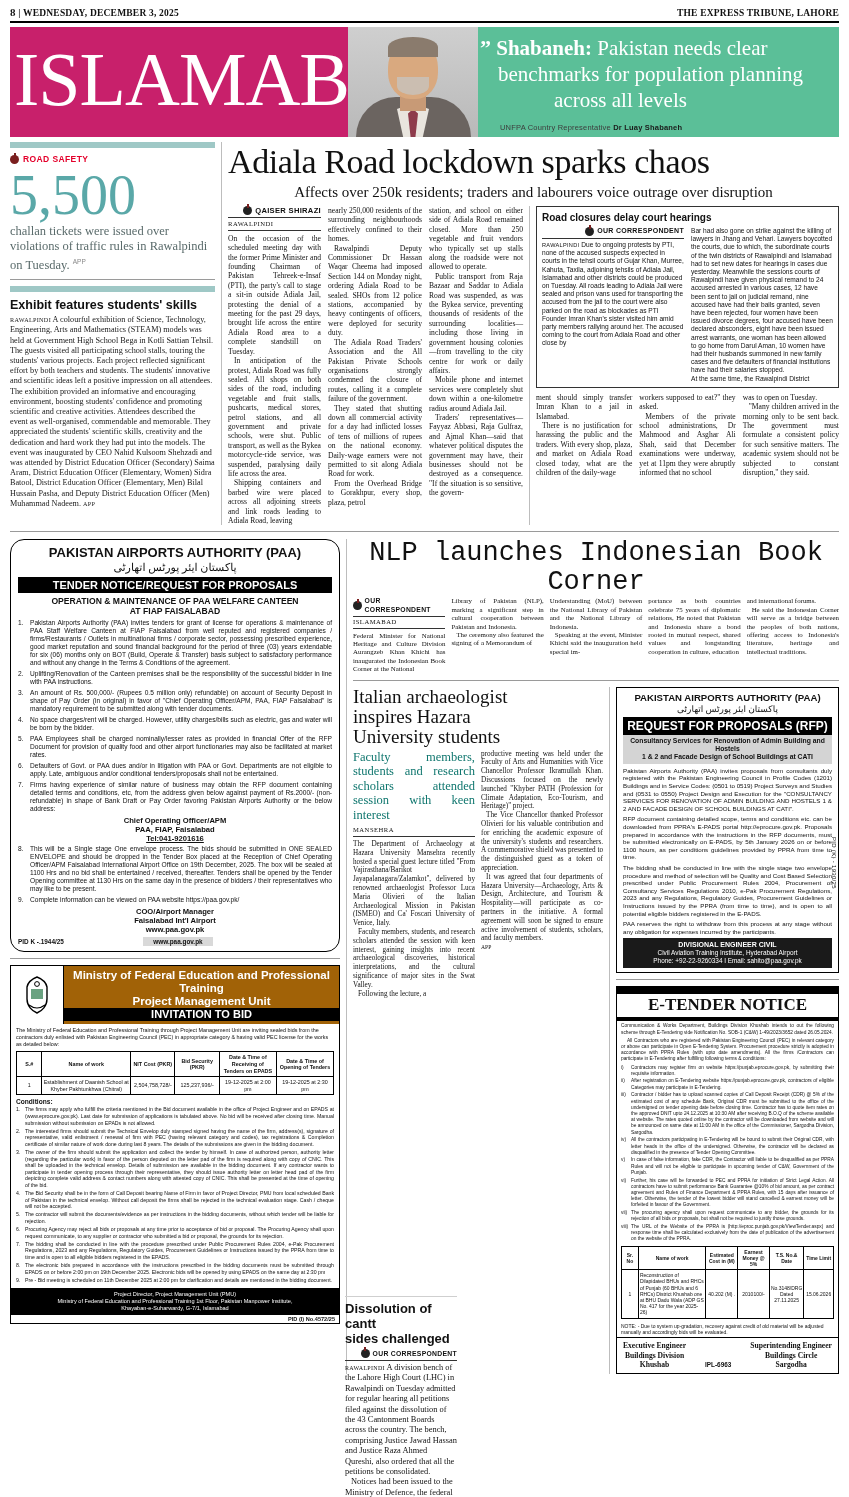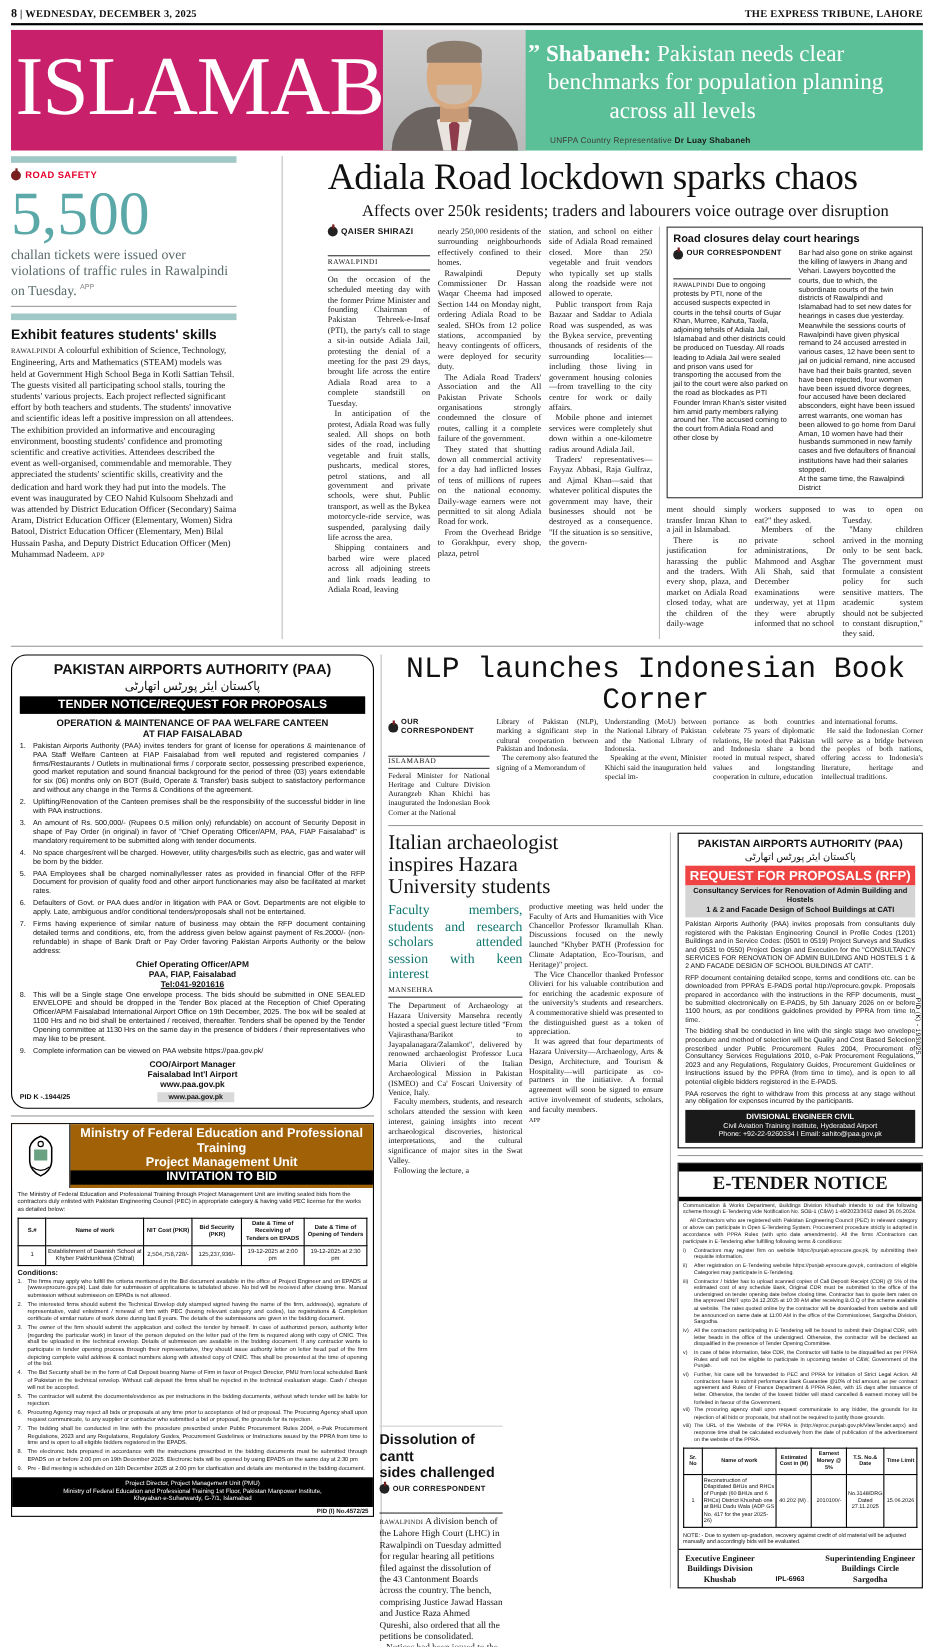--- a/index.html
+++ b/index.html
@@ -68,21 +68,21 @@
     line-height:14px;margin:3px 0 3px 0;color:#111;}
   .sidebody{font-size:8.2px;line-height:10.2px;text-align:left;color:#1a1a1a;}
   .sidebody .dl{font-size:6.2px;letter-spacing:.3px;}
 
   
   .mcol{flex:1;}
   .headline{font-family:"Liberation Serif",serif;font-size:34px;line-height:36px;
     text-align:left;letter-spacing:-.4px;margin:2px 0 4px 0;}
   .subhead{font-size:15px;line-height:17px;text-align:center;margin-bottom:5px;font-family:"Liberation Serif",serif;}
   .byline{font-family:"Liberation Sans",sans-serif;font-size:7.6px;font-weight:bold;letter-spacing:.3px;
-    display:flex;align-items:center;gap:3px;border-bottom:1px solid #333;padding-bottom:17px;}
+    display:flex;align-items:center;gap:3px;border-bottom:1px solid #333;padding-bottom:2px;justify-content:flex-end;}
   .byplace{font-family:"Liberation Serif",serif;font-size:6.6px;letter-spacing:.5px;
     border-bottom:1px solid #333;padding:1px 0;margin-bottom:3px;}
   .story-cols{display:flex;gap:7px;}
   .scol{flex:1;font-size:7.6px;line-height:9.4px;text-align:justify;}
   .scol p{margin:0;text-indent:6px;}
   .scol p.first{text-indent:0;}
 
   .boxed-story{border:1px solid #333;padding:4px 5px;}
   .boxed-title{font-family:"Liberation Sans",sans-serif;font-weight:bold;font-size:10px;
     line-height:13px;margin-bottom:3px;}
@@ -113,21 +113,21 @@
   .paa-center{text-align:center;font-family:"Liberation Sans",sans-serif;font-weight:bold;font-size:7.6px;line-height:9px;margin:2px 0;}
   .paa-center .u{text-decoration:underline;}
   .paa-foot{display:flex;justify-content:space-between;align-items:center;margin-top:3px;
     font-family:"Liberation Sans",sans-serif;font-size:6.4px;font-weight:bold;}
   .paa-web{background:#d9d9d9;padding:1px 10px;font-weight:bold;}
 
   
   .rfp-box{border:1px solid #000;padding:4px 6px;}
   .rfp-title{text-align:center;font-family:"Liberation Sans",sans-serif;font-weight:bold;font-size:9.6px;}
   .rfp-urdu{text-align:center;font-size:9px;margin:1px 0 3px 0;}
-  .rfp-black{background:#ef4444;color:#fff;text-align:center;font-family:"Liberation Sans",sans-serif;
+  .rfp-black{background:#000000;color:#fff;text-align:center;font-family:"Liberation Sans",sans-serif;
     font-weight:bold;font-size:12px;padding:2px 0;}
   .rfp-grey{background:#d4d4d4;text-align:center;font-family:"Liberation Sans",sans-serif;
     font-weight:bold;font-size:6.8px;line-height:8.4px;padding:2px 3px;margin-bottom:3px;}
   .rfp-p{font-family:"Liberation Sans",sans-serif;font-size:6.2px;line-height:7.6px;
     text-align:justify;margin:0 0 3px 0;}
   .rfp-dark{background:#1a1a1a;color:#fff;text-align:center;font-family:"Liberation Sans",sans-serif;
     font-size:6.4px;line-height:8px;padding:3px 2px;margin-top:3px;}
   .rfp-dark .t{font-weight:bold;font-size:7px;}
   .pid-vert{position:absolute;right:2px;top:150px;writing-mode:vertical-rl;
     font-family:"Liberation Sans",sans-serif;font-size:6px;letter-spacing:.3px;}
@@ -221,21 +221,21 @@
       <div class="quote-line2">benchmarks for population planning</div>
       <div class="quote-line3">across all levels</div>
     </div>
     <div class="quote-credit">
       <span>UNFPA Country Representative </span><b>Dr Luay Shabaneh</b>
     </div>
   </div>
 
   <div class="content">
 
-    <div class="row" style="margin-top:5px;gap:35px;">
+    <div class="row" style="margin-top:5px;">
 
       <div class="lcol">
         <div class="teal-bar"></div>
         <div class="kicker">
           <span class="bullet-ico"></span>
           <span>ROAD SAFETY</span>
         </div>
         <div class="bignum">5,500</div>
         <div class="bigdesc">
           <span>challan tickets were issued over violations of traffic rules in Rawalpindi on Tuesday.</span>

